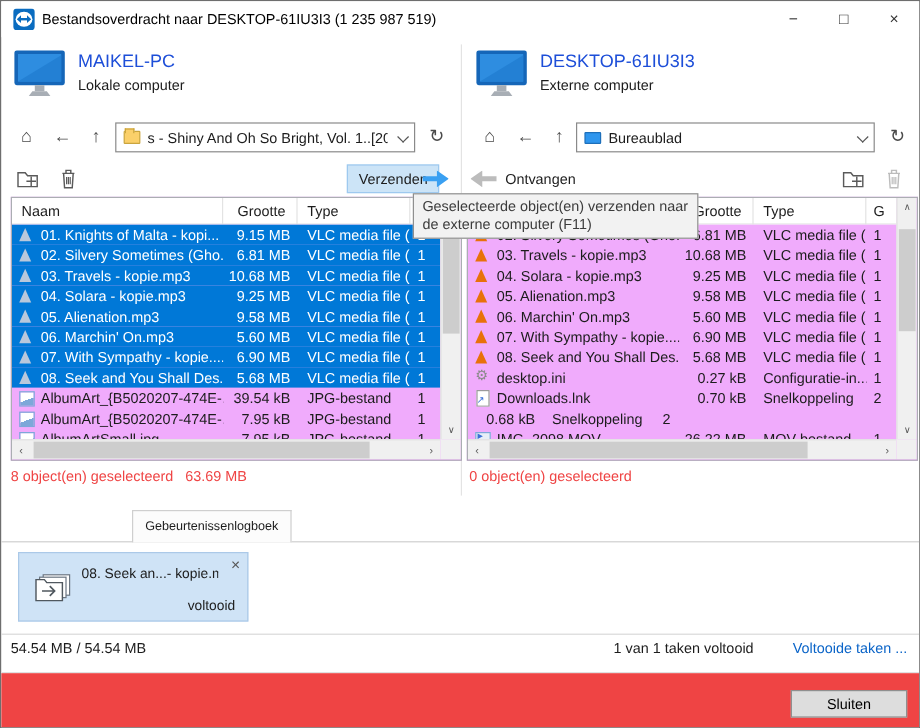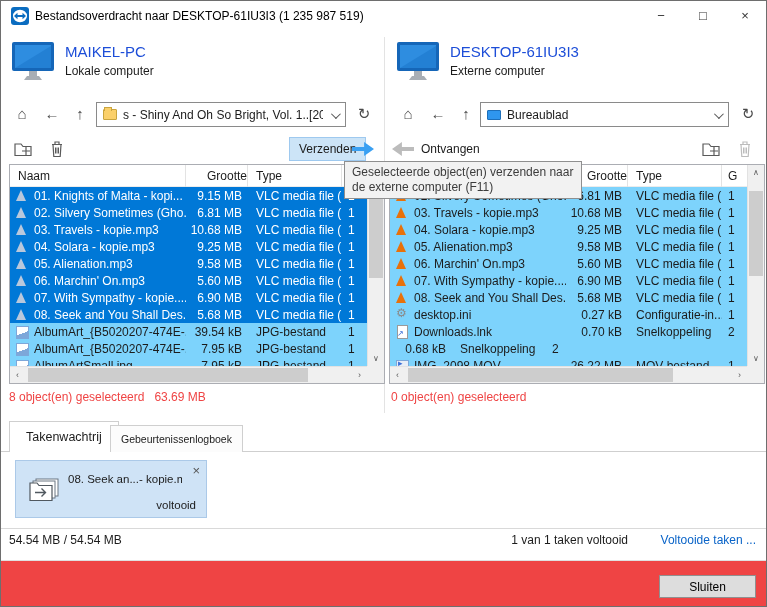--- a/index.html
+++ b/index.html
@@ -34,26 +34,26 @@
   .tool-ic.disabled { opacity:.4; }
   .send-btn { position:absolute; left:288px; top:136px; height:24px; background:#cce4f7; border:1px solid #9ec9ef; padding:0 9px; line-height:22px; font-size:12px; cursor:pointer; }
   .arrow-send { position:absolute; left:351px; top:141px; width:22px; height:14px; background:#3aa0f2; clip-path:polygon(0 35%,55% 35%,55% 0,100% 50%,55% 100%,55% 65%,0 65%); cursor:pointer; }
   .arrow-recv { position:absolute; left:391px; top:141px; width:22px; height:14px; background:#bcbcbc; clip-path:polygon(100% 35%,45% 35%,45% 0,0 50%,45% 100%,45% 65%,100% 65%); cursor:pointer; }
   .recv-label { position:absolute; left:420px; top:136px; line-height:24px; font-size:12px; cursor:pointer; }
 
   
   .tooltip { position:absolute; left:343px; top:160px; width:238px; background:#f2f2f2; border:1px solid #8f8f8f; padding:3px 7px; font-size:12px; line-height:15px; color:#3c3c3c; z-index:60; }
 
   
-  .filelist { position:absolute; top:163px; width:376px; height:220px; border:1px solid #abadb3; background:#7dd3fc; overflow:hidden; }
+  .filelist { position:absolute; top:163px; width:376px; height:220px; border:1px solid #abadb3; background:#f0abfc; overflow:hidden; }
   .filelist.left { left:8px; } .filelist.right { left:388px; }
   .flheader { position:absolute; top:0; left:0; right:17px; height:22px; display:flex; align-items:center; border-bottom:1px solid #ececec; background:#fff; }
   .flheader .hc { height:22px; line-height:22px; border-right:1px solid #e3e3e3; color:#1c1c1c; cursor:pointer; overflow:hidden; white-space:nowrap; }
   .hc.c-name { width:176px; padding-left:8px; }
-  .hc.c-size { width:62px; padding-left:12px;text-align:right; }
+  .hc.c-size { width:62px; padding-left:12px; }
   .hc.c-type { width:94px; padding-left:8px; }
   .hc.c-extra { flex:1; padding-left:6px; border-right:none; }
   .flrows { position:absolute; top:22px; left:0; right:17px; bottom:17px; overflow:hidden; }
   .frow { height:17px; display:flex; align-items:center; white-space:nowrap; cursor:pointer; }
   .frow .cell { overflow:hidden; white-space:nowrap; }
   .frow .c-name { width:176px; display:flex; align-items:center; padding-left:4px; }
   .frow .c-size { width:62px; text-align:right; padding-right:6px; }
   .frow .c-type { width:94px; padding-left:8px; }
   .frow .c-extra { flex:1; padding-left:6px; }
   .frow.selected { background:#0078d7; color:#fff; }
@@ -460,21 +460,20 @@
   <div class="tooltip">Geselecteerde object(en) verzenden naar de externe computer (F11)</div>
 
   <div class="selinfo" style="left:8px;">
     <span>8 object(en) geselecteerd</span>&nbsp;&nbsp;
     <span>63.69 MB</span>
   </div>
   <div class="selinfo" style="left:390px;">
     <span>0 object(en) geselecteerd</span>
   </div>
 
-  <div class="tab active">Takenwachtrij</div>
   <div class="tab inactive">Gebeurtenissenlogboek</div>
   <div class="tabline"></div>
 
   <div class="task-card">
     <svg class="ticon" width="36" height="28" viewBox="0 0 36 28">
       <rect x="10" y="4" width="22" height="17" fill="#fff" stroke="#6b7682" stroke-width="1"></rect>
       <rect x="7" y="6" width="22" height="17" fill="#fff" stroke="#6b7682" stroke-width="1"></rect>
       <path d="M4 8 h7 l2 2.5 h13 v15 h-22 z" fill="#fff" stroke="#50585f" stroke-width="1.2"></path>
       <path d="M9 17.5 h10 M15.5 13.5 l4 4 l-4 4" fill="none" stroke="#50585f" stroke-width="1.4"></path>
     </svg>

